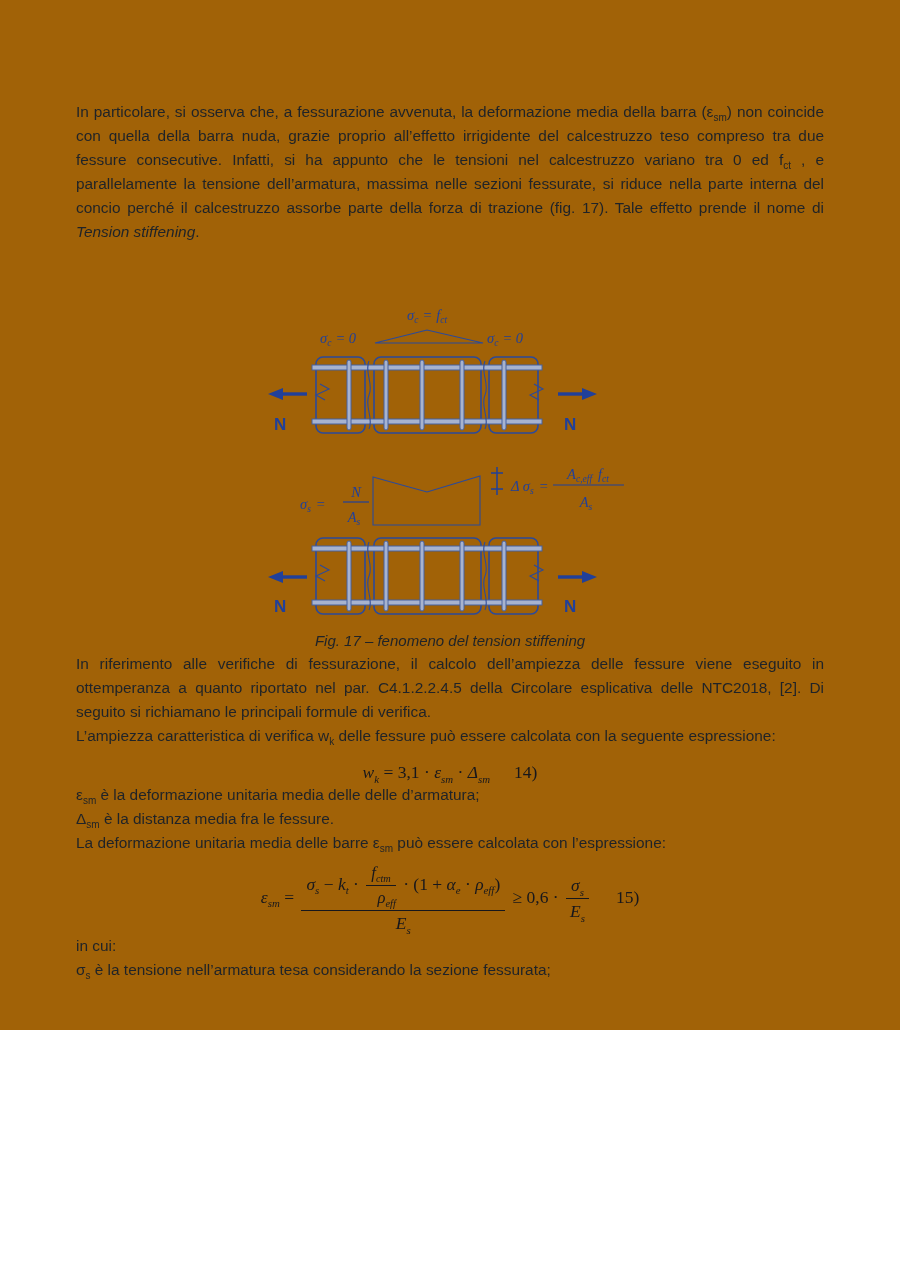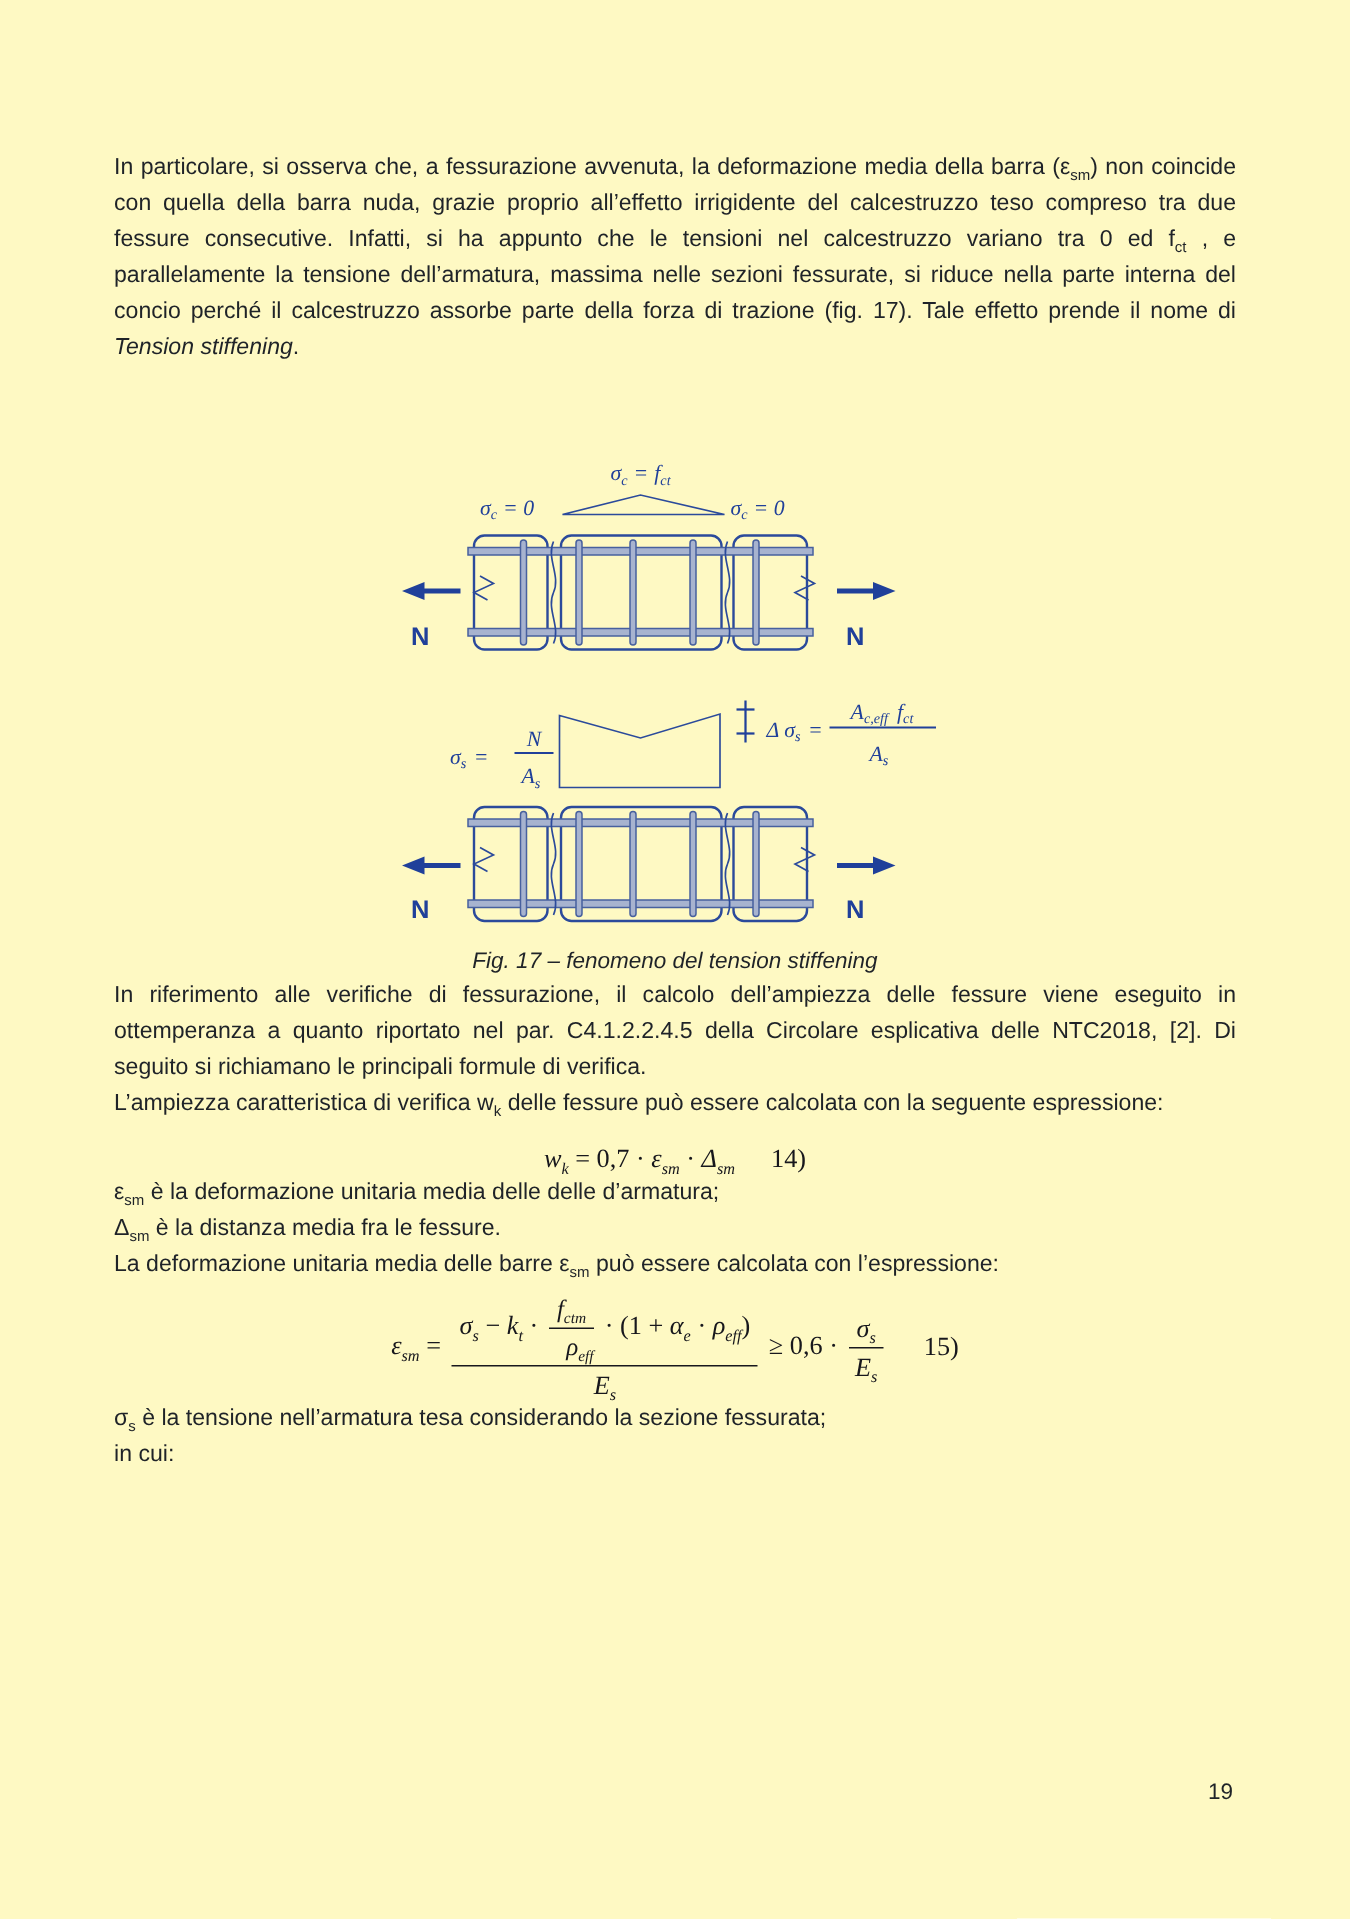--- a/index.html
+++ b/index.html
@@ -1,17 +1,17 @@
 <!DOCTYPE html>
 <html><head>
 <meta charset="utf-8">
 <style>
   html,body { margin:0; padding:0; background:#ffffff; }
   .page {
-    width:900px; height:1279px; position:relative; background:#fef9c3;
+    width:900px; height:1030px; position:relative; background:#a16207;
     font-family:"Liberation Sans", sans-serif; color:#1f2328; overflow:hidden;
   }
   .content { padding:100px 76px 0 76px; }
   p.body {
     font-size:15.4px; line-height:24px; text-align:justify; margin:0;
     color:#1f2328;
   }
   p.body em { font-style:italic; }
   sub { font-size:10px; line-height:0; }
   .caption {
@@ -121,31 +121,31 @@
       <polygon class="ahead" points="347,287 332,281 332,293"></polygon>
       <text class="nlab" x="314" y="322">N</text>
     </svg>
 
     <div class="caption"><span>Fig. 17 – fenomeno del tension stiffening</span></div>
 
     <p class="body mt58">In riferimento alle verifiche di fessurazione, il calcolo dell’ampiezza delle fessure viene eseguito in ottemperanza a quanto riportato nel par. C4.1.2.2.4.5 della Circolare esplicativa delle NTC2018, [2]. Di seguito si richiamano le principali formule di verifica.</p>
 
     <p class="body mt18"><span>L’ampiezza caratteristica di verifica w</span><sub>k</sub><span> delle fessure può essere calcolata con la seguente espressione:</span></p>
 
-    <div class="formula f14"><span class="v">w</span><sub>k</sub><span> = 0,7 · </span><span class="v">ε</span><sub>sm</sub><span> · </span><span class="v">Δ</span><sub>sm</sub><span class="tag">14)</span></div>
+    <div class="formula f14"><span class="v">w</span><sub>k</sub><span> = 3,1 · </span><span class="v">ε</span><sub>sm</sub><span> · </span><span class="v">Δ</span><sub>sm</sub><span class="tag">14)</span></div>
 
 
     <p class="body mt18"><span>ε</span><sub>sm</sub><span> è la deformazione unitaria media delle delle d’armatura;</span></p>
 
     <p class="body mt16"><span>Δ</span><sub>sm</sub><span> è la distanza media fra le fessure.</span></p>
 
     <p class="body mt16"><span>La deformazione unitaria media delle barre ε</span><sub>sm</sub><span> può essere calcolata con l’espressione:</span></p>
 
     <div class="formula f15"><span class="v">ε</span><sub>sm</sub><span> = </span><span class="frac"><span class="num"><span class="v">σ</span><sub>s</sub><span> − </span><span class="v">k</span><sub>t</sub><span> · </span><span class="frac inner"><span class="num"><span class="v">f</span><sub>ctm</sub></span><span class="den"><span class="v">ρ</span><sub>eff</sub></span></span><span> · </span><span>(1 + </span><span class="v">α</span><sub>e</sub><span> · </span><span class="v">ρ</span><sub>eff</sub><span>)</span></span><span class="den"><span class="v">E</span><sub>s</sub></span></span><span> ≥ 0,6 · </span><span class="frac"><span class="num"><span class="v">σ</span><sub>s</sub></span><span class="den"><span class="v">E</span><sub>s</sub></span></span><span class="tag">15)</span></div>
 
+    <p class="body mt14">in cui:</p>
+
     <p class="body mt16"><span>σ</span><sub>s</sub><span> è la tensione nell’armatura tesa considerando la sezione fessurata;</span></p>
-
-    <p class="body mt14">in cui:</p>
 
   </div>
 
   <div class="page-number">19</div>
 </div>
 
 </body></html>

